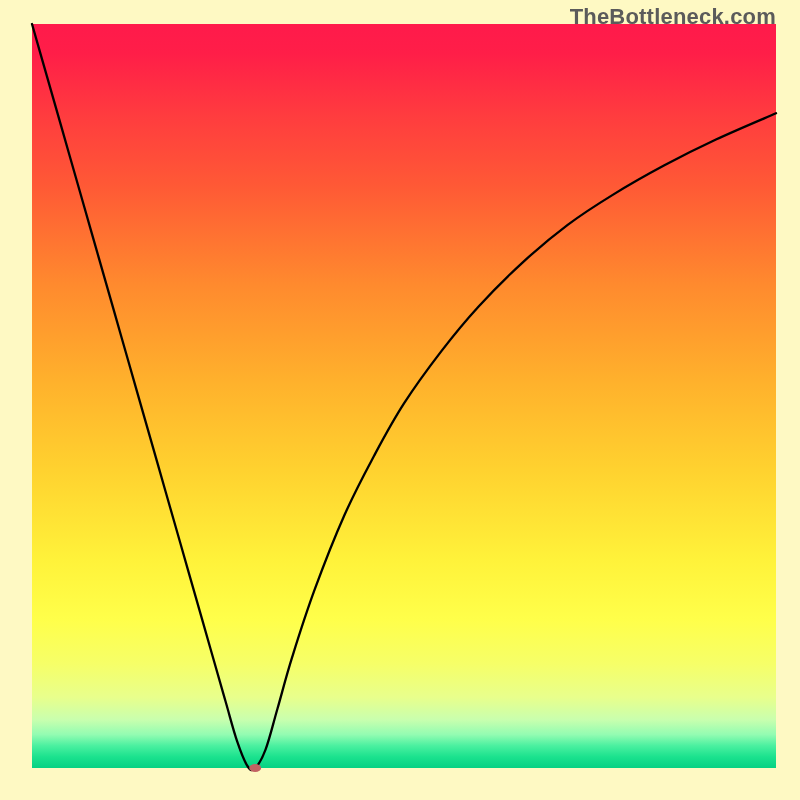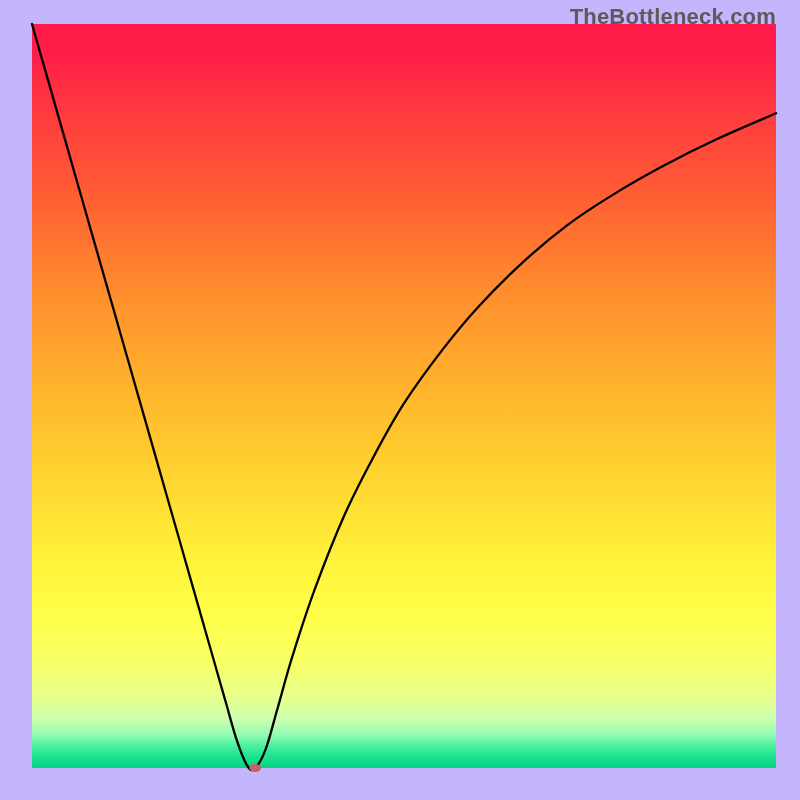--- a/index.html
+++ b/index.html
@@ -8,21 +8,21 @@
     width: 800px;
     height: 800px;
     overflow: hidden;
     background: #000;
     font-family: Arial, Helvetica, sans-serif;
   }
   .frame {
     position: relative;
     width: 800px;
     height: 800px;
-    background: #c4b5fd;
+    background: #fef9c3;
   }
   .plot-area {
     position: absolute;
     left: 32px;
     top: 24px;
     width: 744px;
     height: 744px;
     overflow: visible;
   }
   .gradient-bg {

